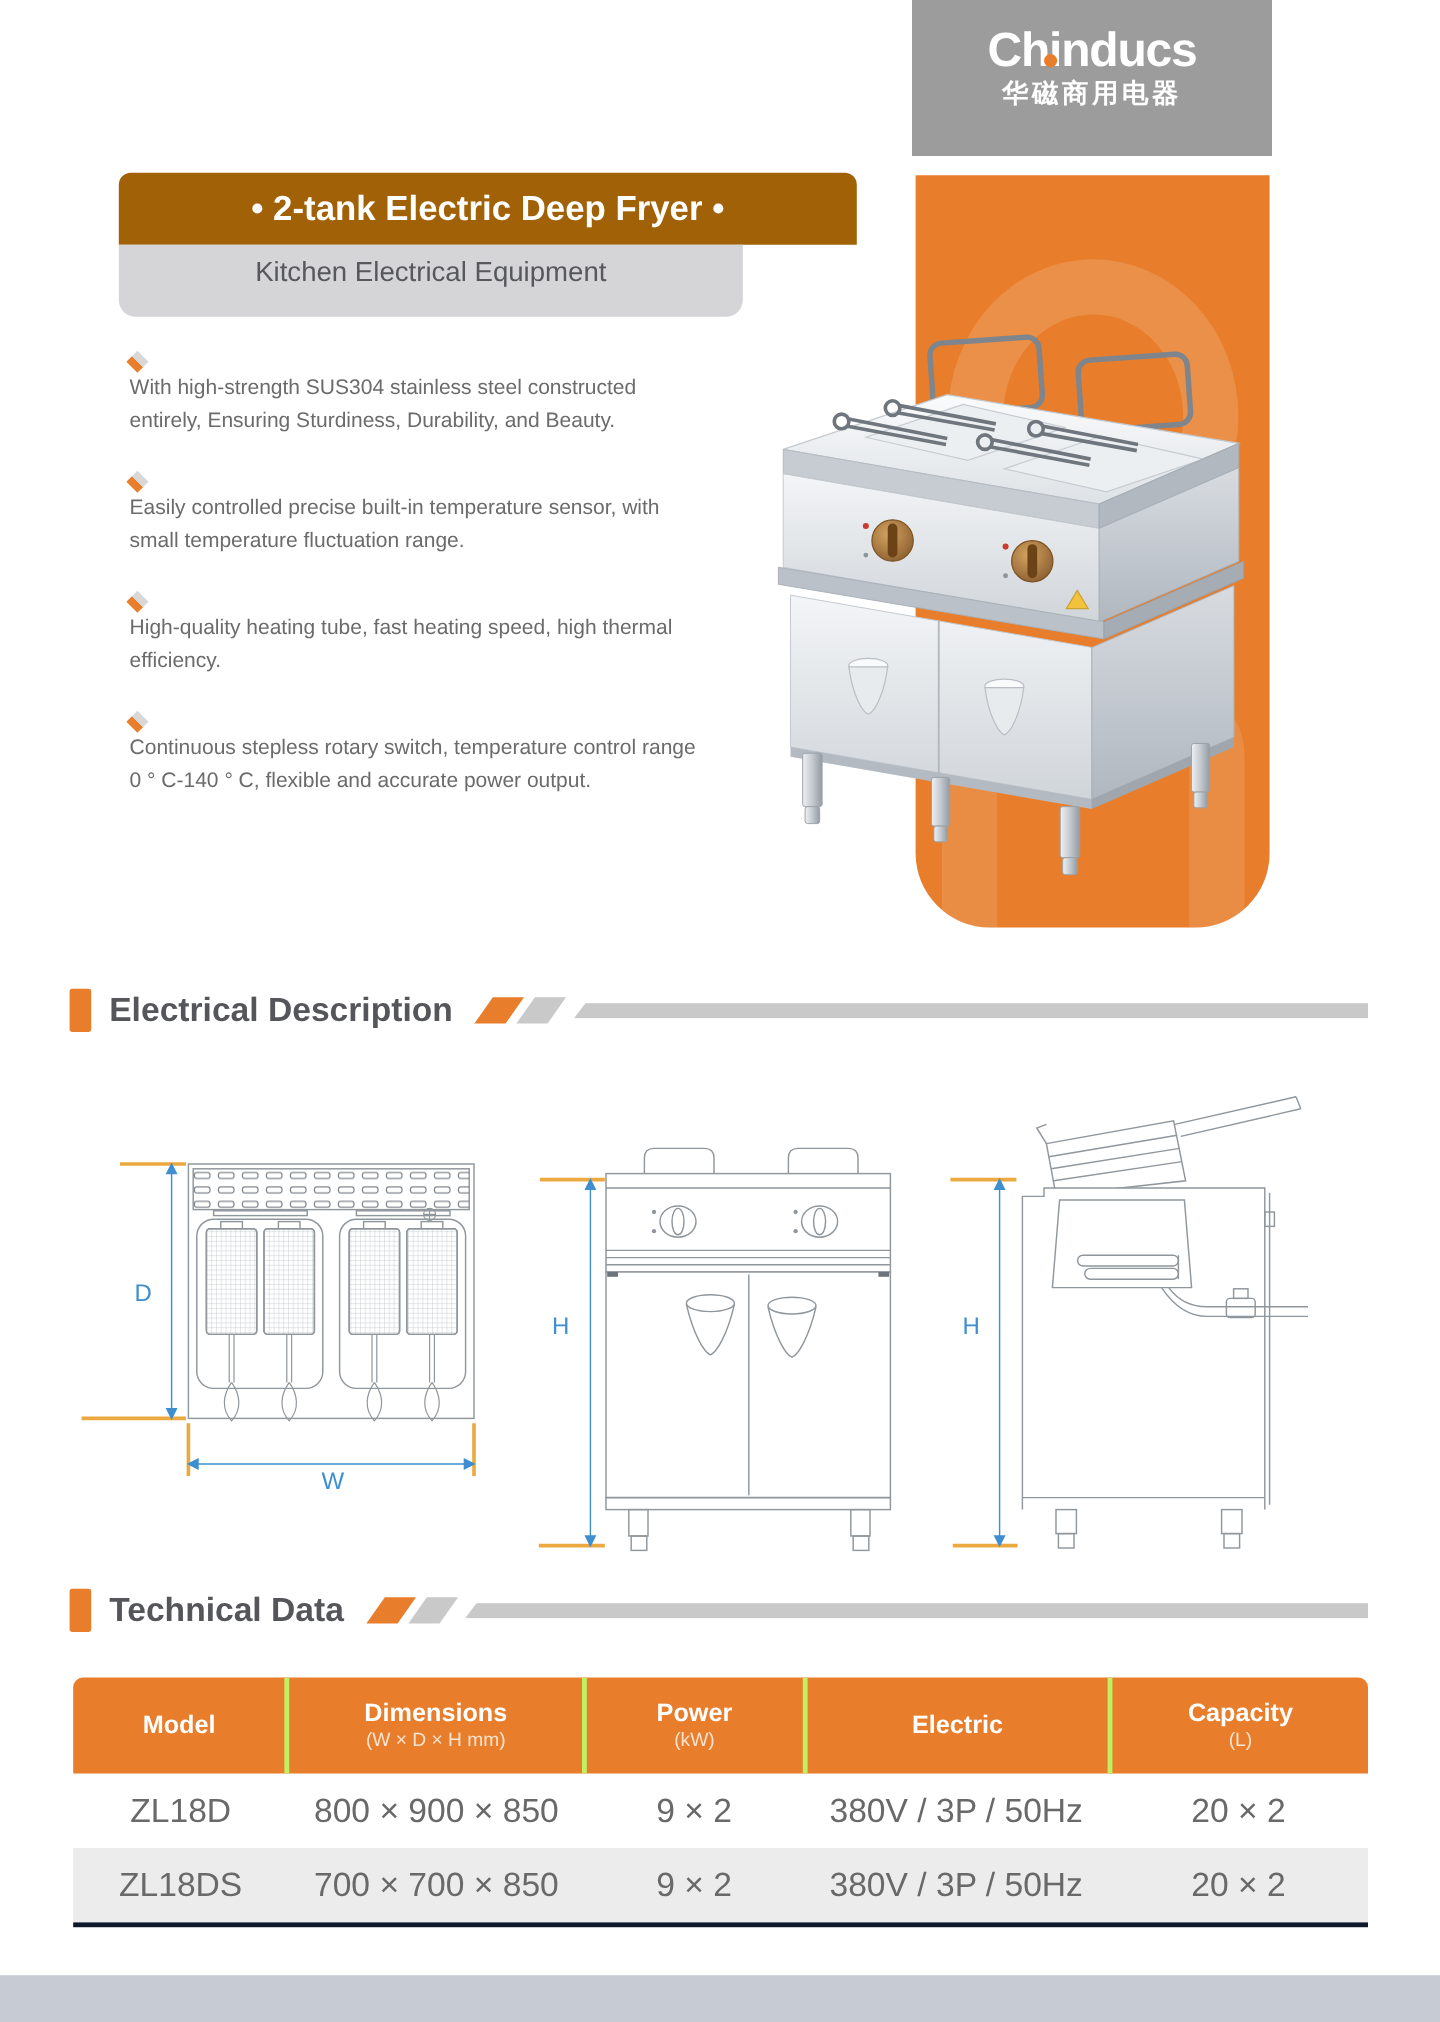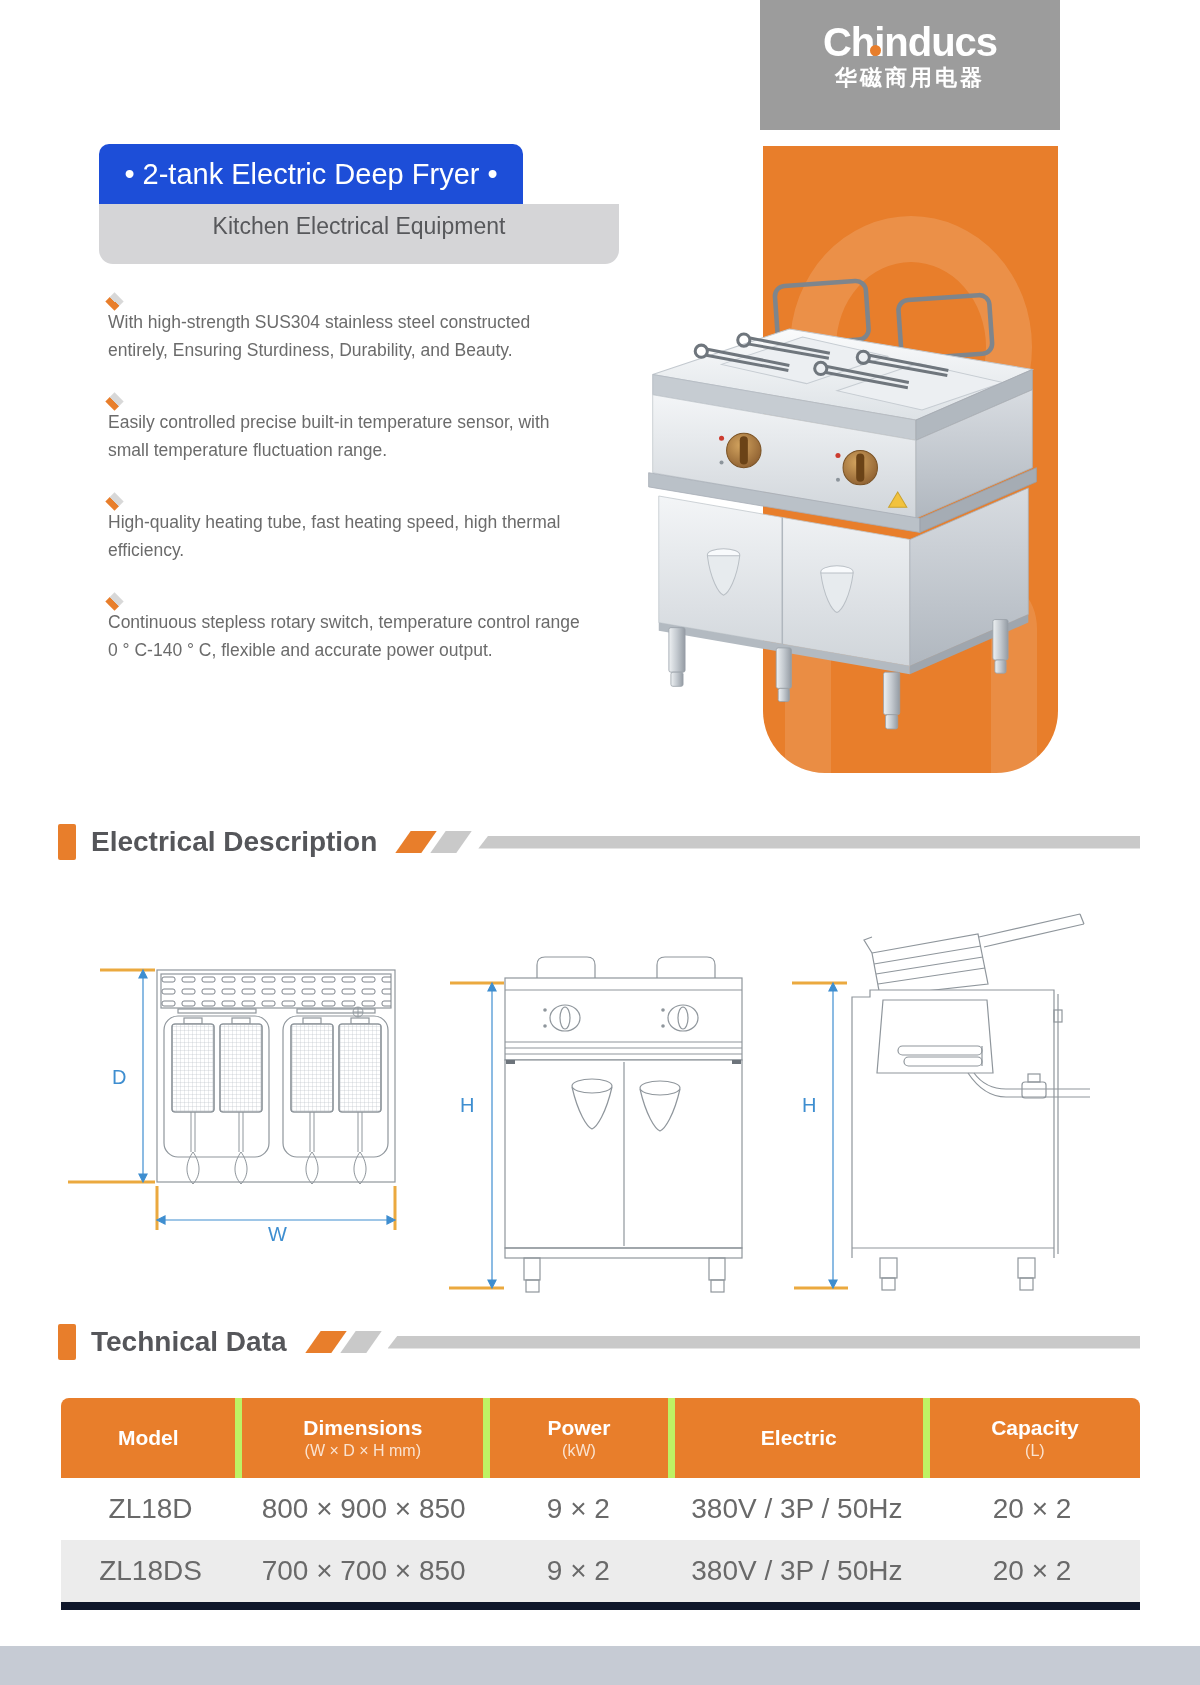--- a/index.html
+++ b/index.html
@@ -11,22 +11,22 @@
   .logo-box{position:absolute;left:760px;top:0;width:300px;height:130px;background:#9c9c9c;text-align:center;}
   .logo-main{position:relative;display:block;margin-top:20px;font-size:40px;font-weight:bold;color:#ffffff;letter-spacing:-1px;line-height:44px;}
   .logo-idot{position:absolute;left:110px;top:25px;width:11px;height:11px;border-radius:50%;background:#e87e2b;}
   .logo-sub{display:block;font-size:22px;font-weight:bold;color:#ffffff;letter-spacing:3px;line-height:28px;}
   
   .hero-panel{position:absolute;left:763px;top:146px;width:295px;height:627px;background:#e87e2b;border-radius:0 0 62px 62px;overflow:hidden;}
   .hero-ring{position:absolute;left:50%;top:70px;transform:translateX(-50%);width:150px;height:170px;border:46px solid rgba(255,255,255,0.14);border-radius:50%;}
   .hero-arc{position:absolute;left:50%;bottom:-60px;transform:translateX(-50%);width:160px;height:170px;border:46px solid rgba(255,255,255,0.12);border-radius:58px;}
   .product-svg{position:absolute;left:622px;top:253px;width:436px;height:486px;}
   
-  .title-banner{position:absolute;left:99px;top:144px;width:424px;height:60px;background:#1d4ed8;border-radius:10px 10px 0 0;
-    color:#ffffff;font-size:29px;font-weight:normal;text-align:center;line-height:60px;}
+  .title-banner{position:absolute;left:99px;top:144px;width:615px;height:60px;background:#a16207;border-radius:10px 10px 0 0;
+    color:#ffffff;font-size:29px;font-weight:bold;text-align:center;line-height:60px;}
   .banner-sub{position:absolute;left:99px;top:204px;width:520px;height:60px;background:#d5d5d7;border-radius:0 0 14px 14px;
     color:#57585b;font-size:23px;text-align:center;line-height:44px;}
   
   .features{position:absolute;left:108px;top:288px;width:478px;list-style:none;margin:0;padding:0;}
   .feature{display:flex;margin-bottom:24px;flex-direction:column;}
   .diamond{width:13px;height:13px;flex:0 0 13px;margin:7px 13px 0 0;transform:rotate(45deg);
     background:linear-gradient(to top,#e87e2b 50%,#d8d8d8 50%);}
   .feature-text{font-size:17.5px;line-height:28px;color:#6b6b6b;}
   
   .sec-head{position:absolute;left:58px;width:1082px;height:44px;display:flex;align-items:center;}
@@ -40,29 +40,29 @@
   .sec-line{flex:1;height:13px;margin-left:14px;background:#c9c9c9;clip-path:polygon(10px 0,100% 0,100% 100%,0 100%);}
   
   .drawing{position:absolute;}
   #top-view{left:60px;top:890px;}
   #front-view{left:440px;top:890px;}
   #side-view{left:760px;top:890px;}
   .dim-label{font-size:20px;fill:#3e8ed0;font-family:"Liberation Sans",sans-serif;}
   
   .spec-table{position:absolute;left:61px;top:1398px;width:1079px;}
   .t-head{display:flex;height:80px;background:#e87e2b;border-radius:8px 8px 0 0;overflow:hidden;}
-  .t-head .th{display:flex;flex-direction:column;justify-content:center;align-items:center;color:#ffffff;border-right:7px solid #bef264;}
+  .t-head .th{display:flex;flex-direction:column;justify-content:center;align-items:center;color:#ffffff;border-right:4px solid #bef264;}
   .t-head .th:last-child{border-right:none;}
   .th-label{font-size:21px;font-weight:bold;line-height:26px;}
   .th-sub{font-size:16px;color:rgba(255,255,255,0.78);line-height:20px;}
   .th-sub:empty{display:none;}
   .t-row{display:flex;height:62px;}
   .t-row.alt{background:#ececec;}
   .t-row .td{display:flex;justify-content:center;align-items:center;font-size:28px;color:#696969;}
-  .t-row:last-child{border-bottom:8px solid #0f172a;}
+  .t-row:last-child{border-bottom:4px solid #0f172a;}
   .c0{width:16.6%;}.c1{width:22.9%;}.c2{width:16.9%;}.c3{width:23.6%;}.c4{width:20%;}
   
   .footer-bar{position:absolute;left:0;top:1646px;width:1200px;height:39px;background:#c6cbd4;}
 </style>
 </head>
 <body>
 
 <div class="page">
 
   <div class="logo-box">

